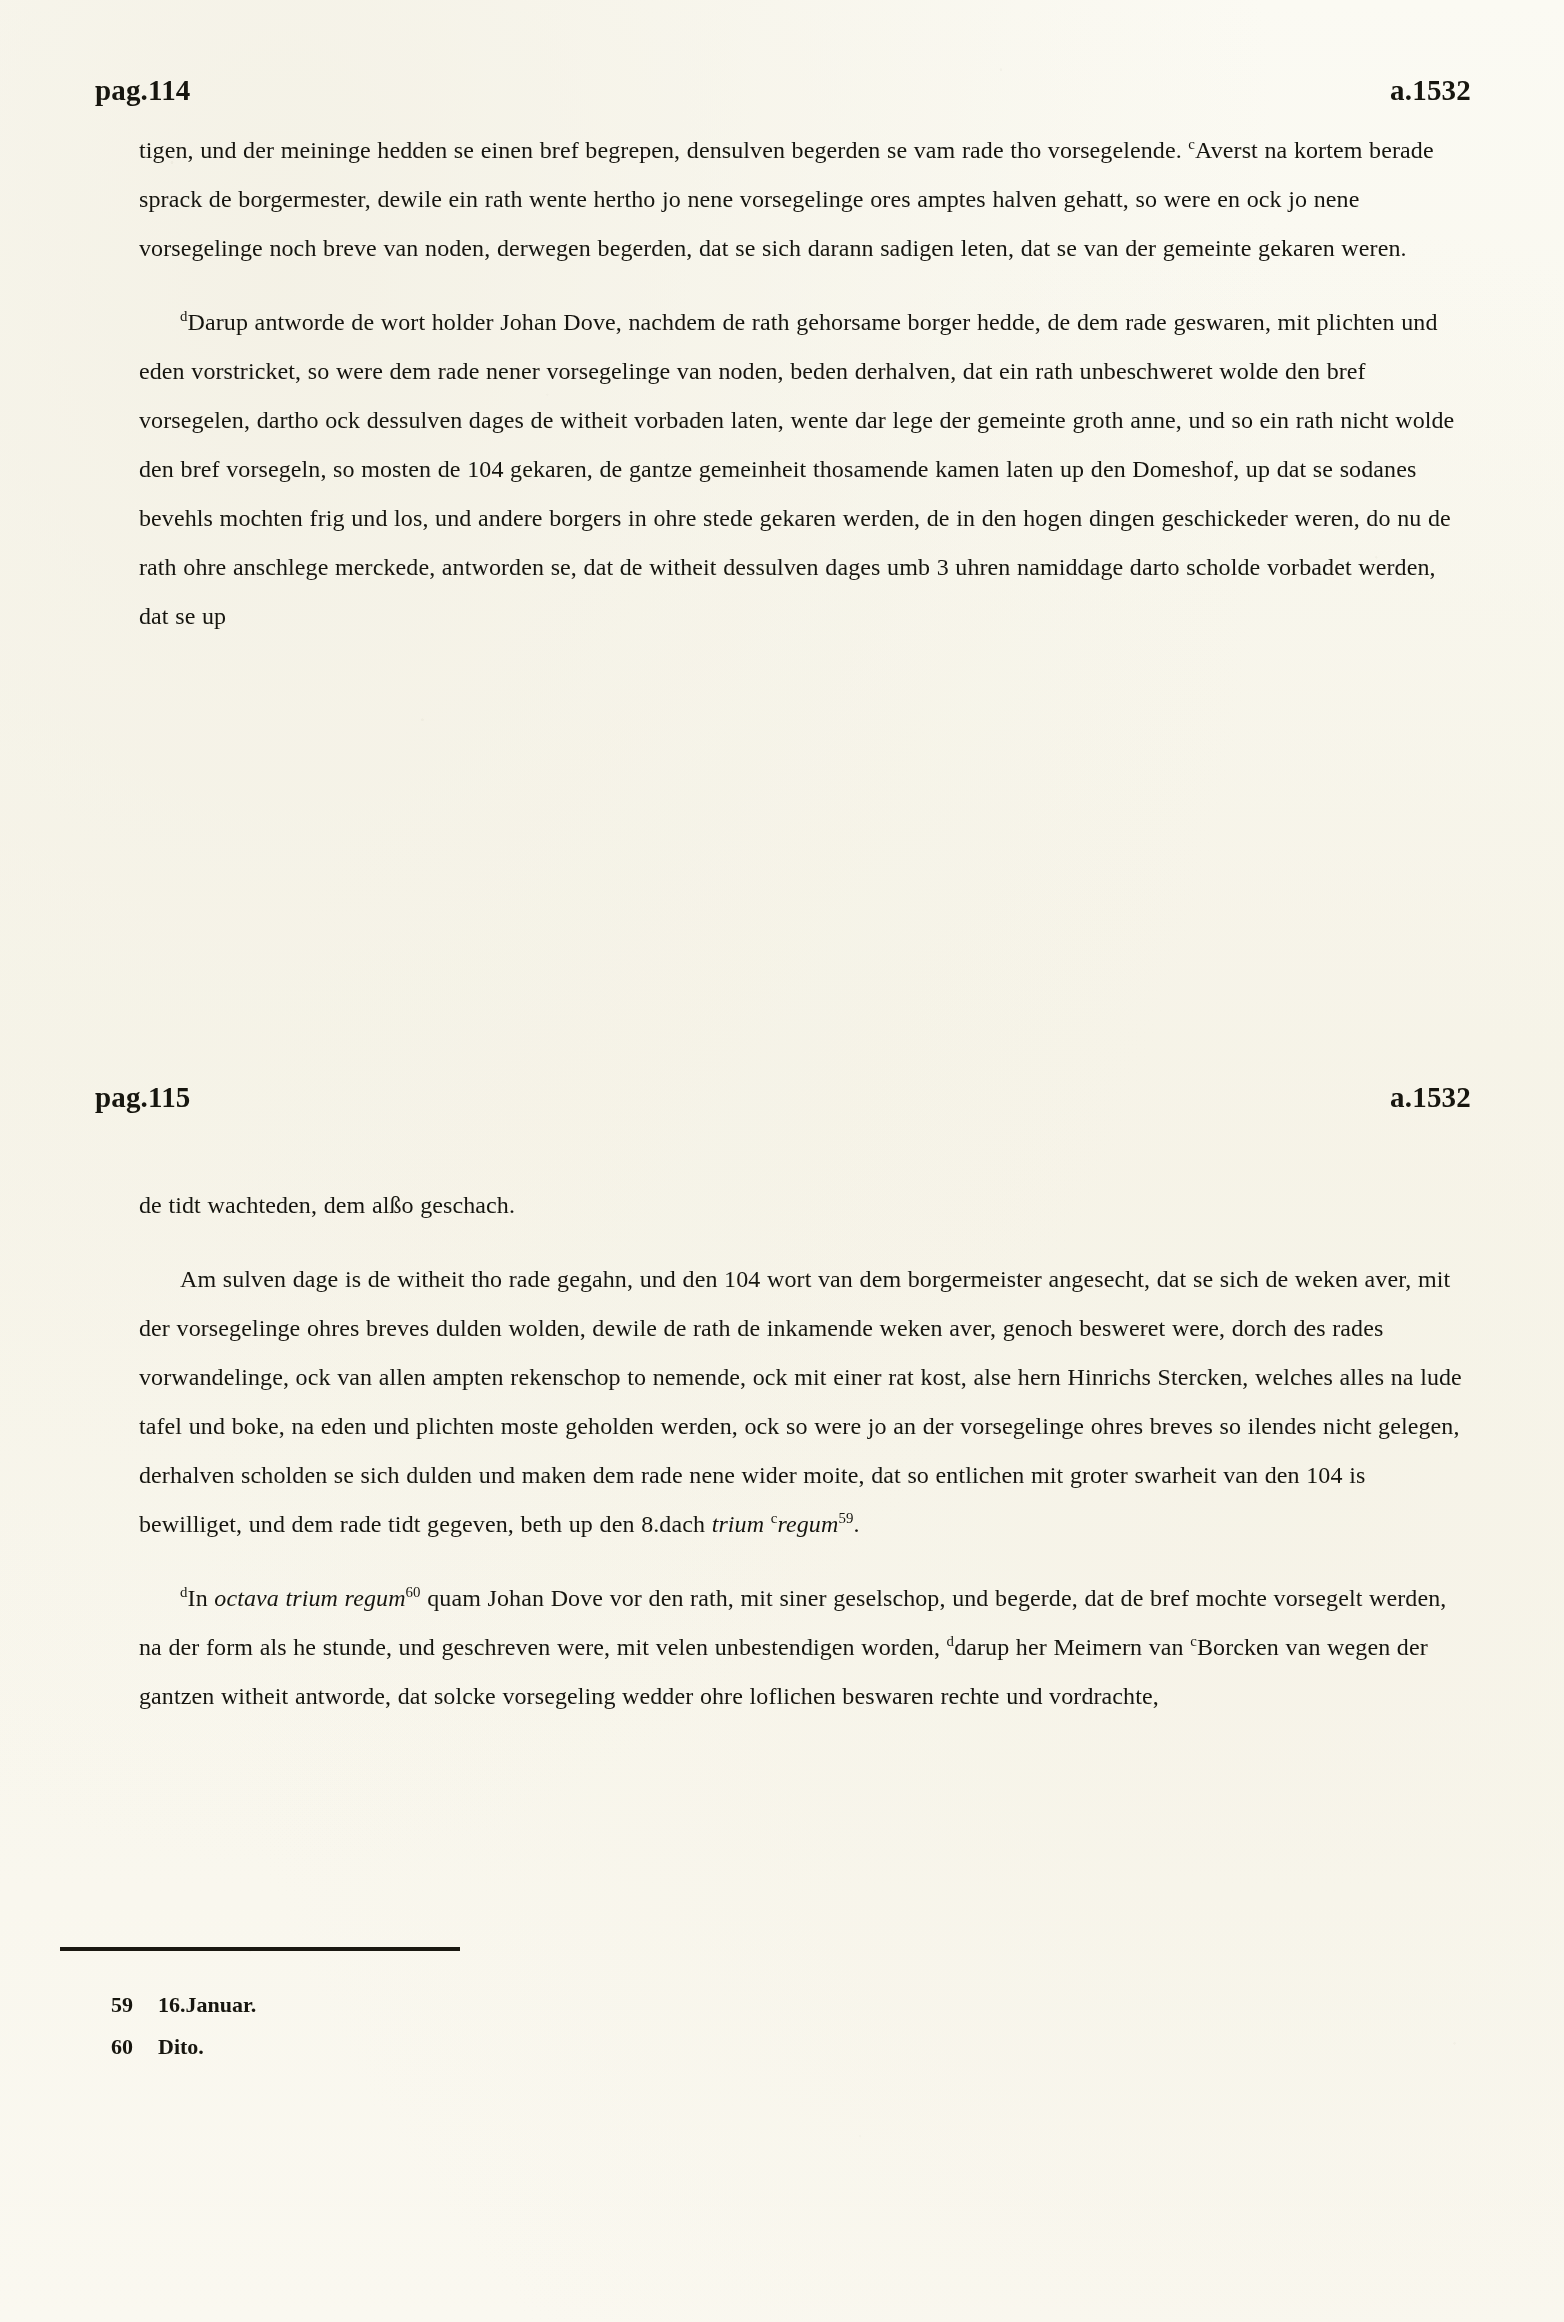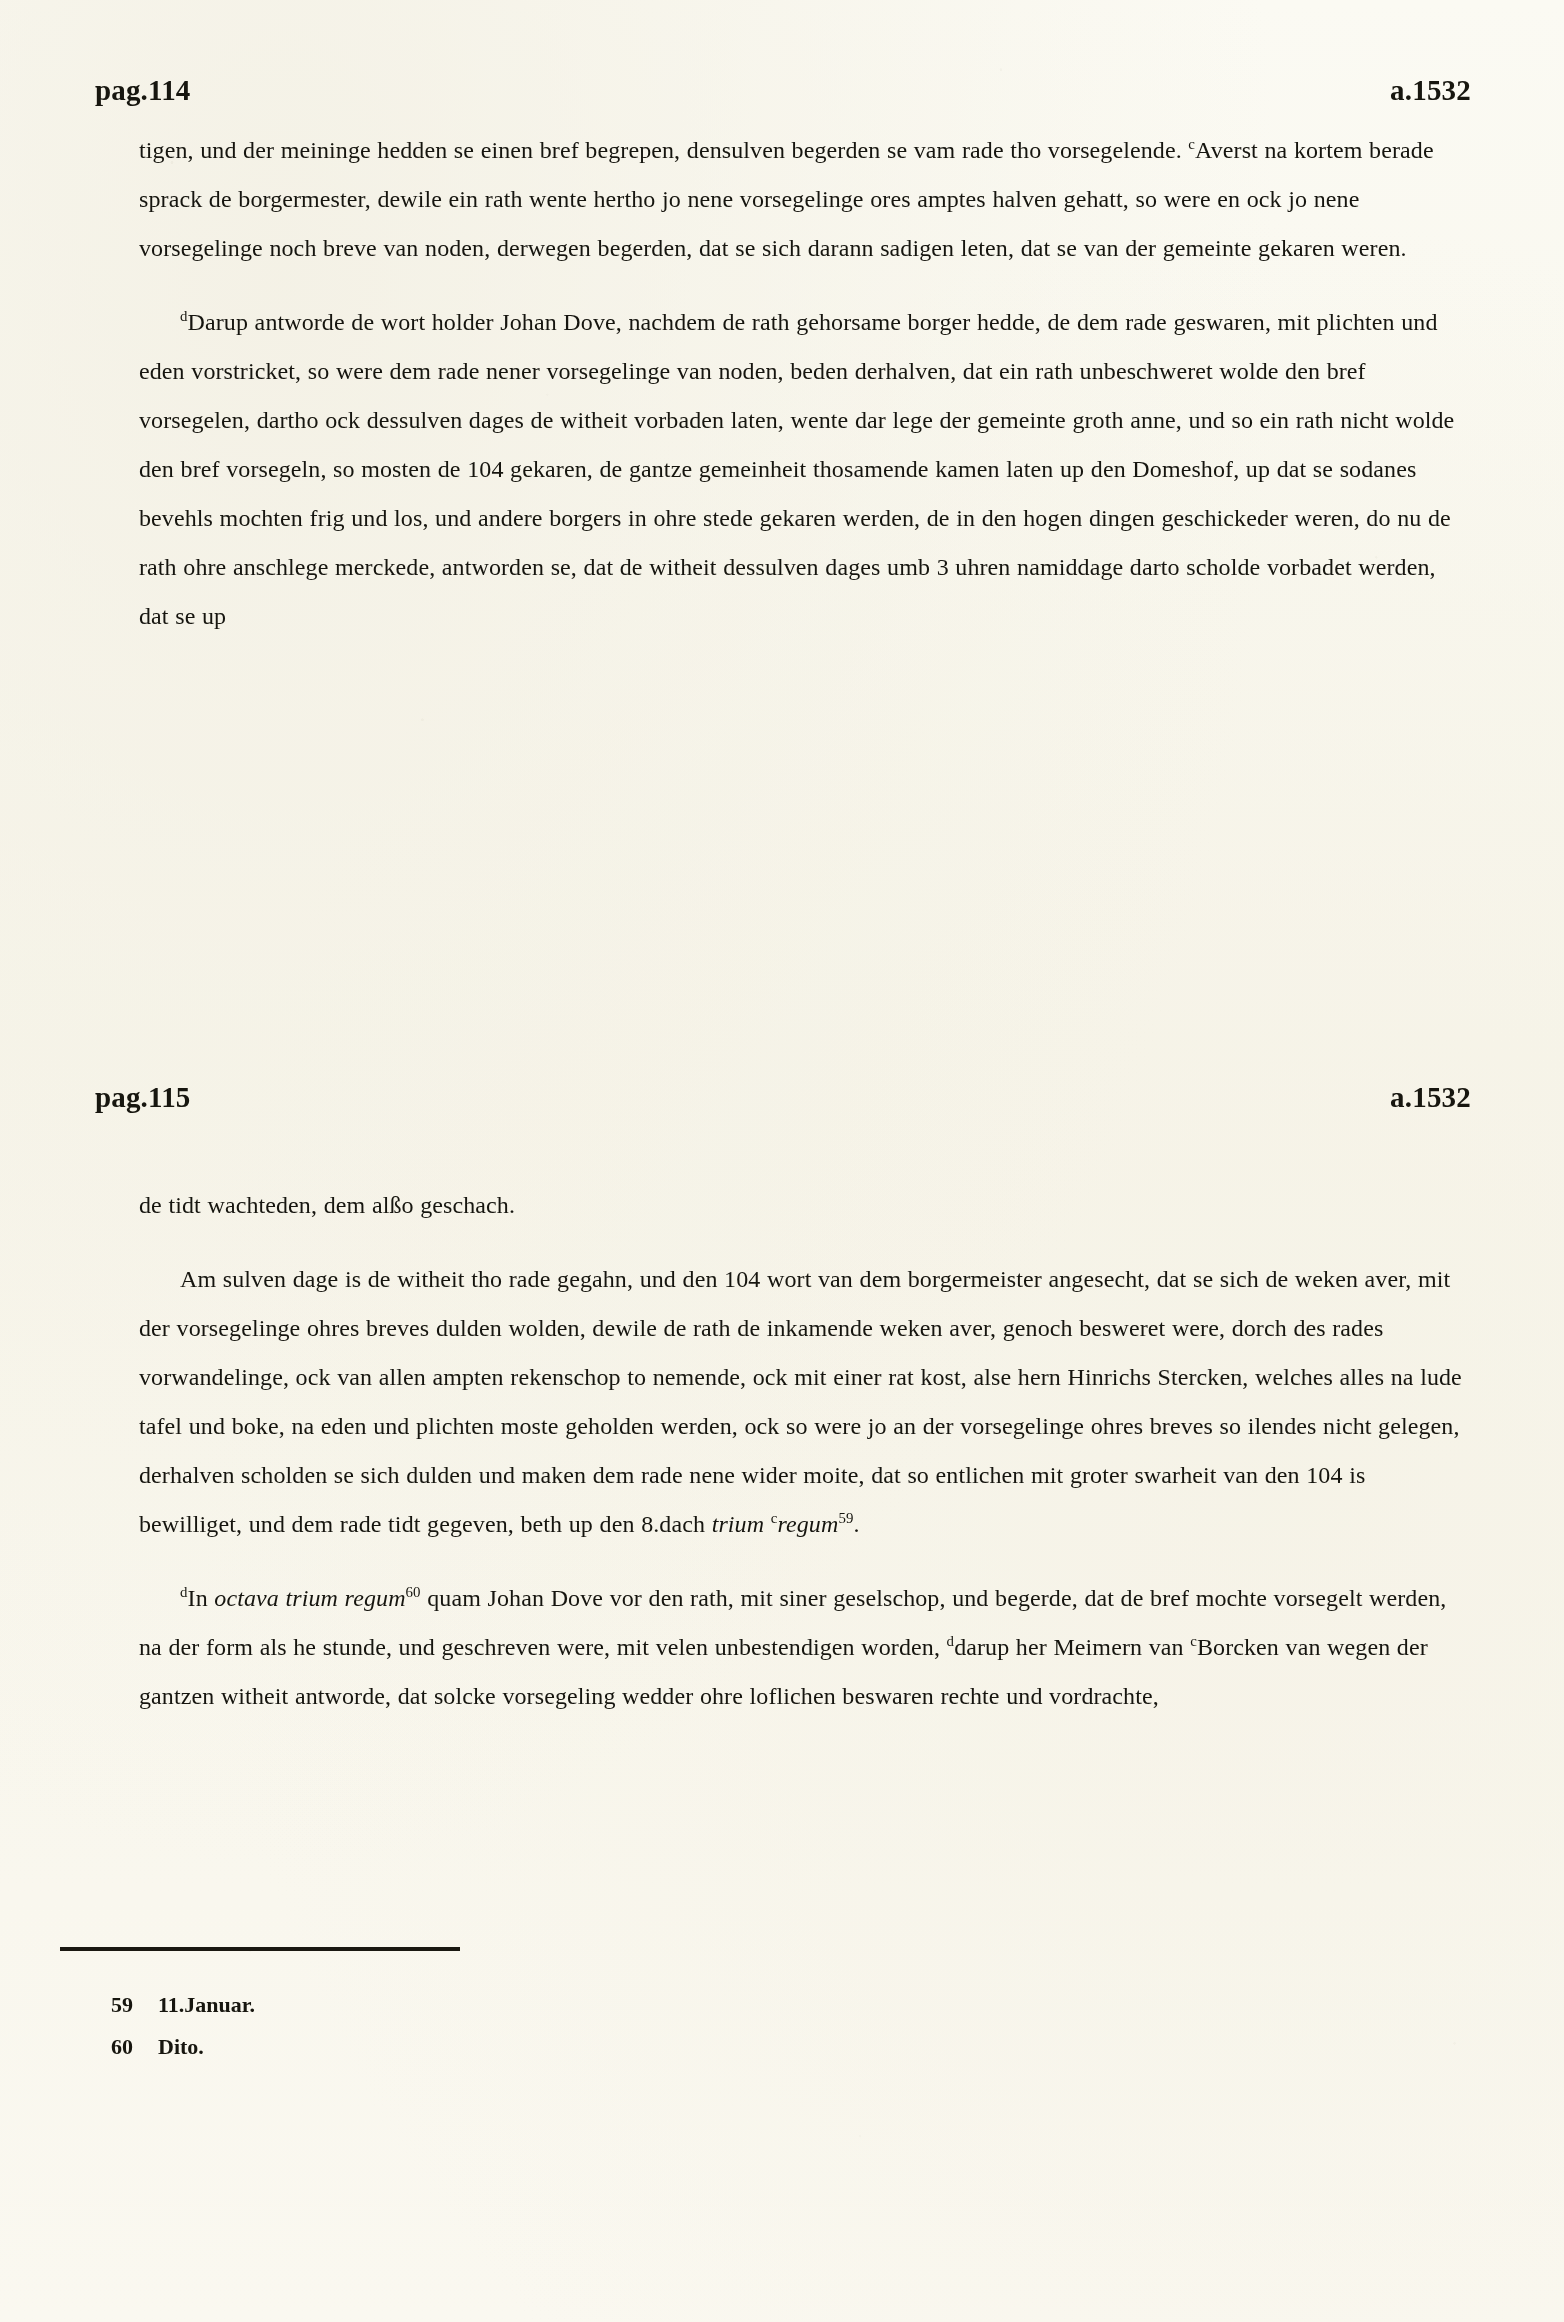--- a/index.html
+++ b/index.html
@@ -157,21 +157,21 @@
       <p class="para indent"><sup>d</sup><span>In </span><span class="it">octava trium regum</span><sup>60</sup><span> quam Johan Dove vor den rath, mit siner geselschop, und begerde, dat de bref mochte vorsegelt werden, na der form als he stunde, und geschreven were, mit velen unbestendigen worden, </span><sup>d</sup><span>darup her Meimern van </span><sup>c</sup><span>Borcken van wegen der gantzen witheit antworde, dat solcke vorsegeling wedder ohre loflichen beswaren rechte und vordrachte,</span></p>
     </div>
 
   </div>
 
   <div class="hr-foot"></div>
 
   <div class="footnotes">
     <div class="fn">
       <span class="num">59</span>
-      <span class="txt">11.Januar.</span>
+      <span class="txt">16.Januar.</span>
     </div>
     <div class="fn">
       <span class="num">60</span>
       <span class="txt">Dito.</span>
     </div>
   </div>
 
 </div>
 
 

